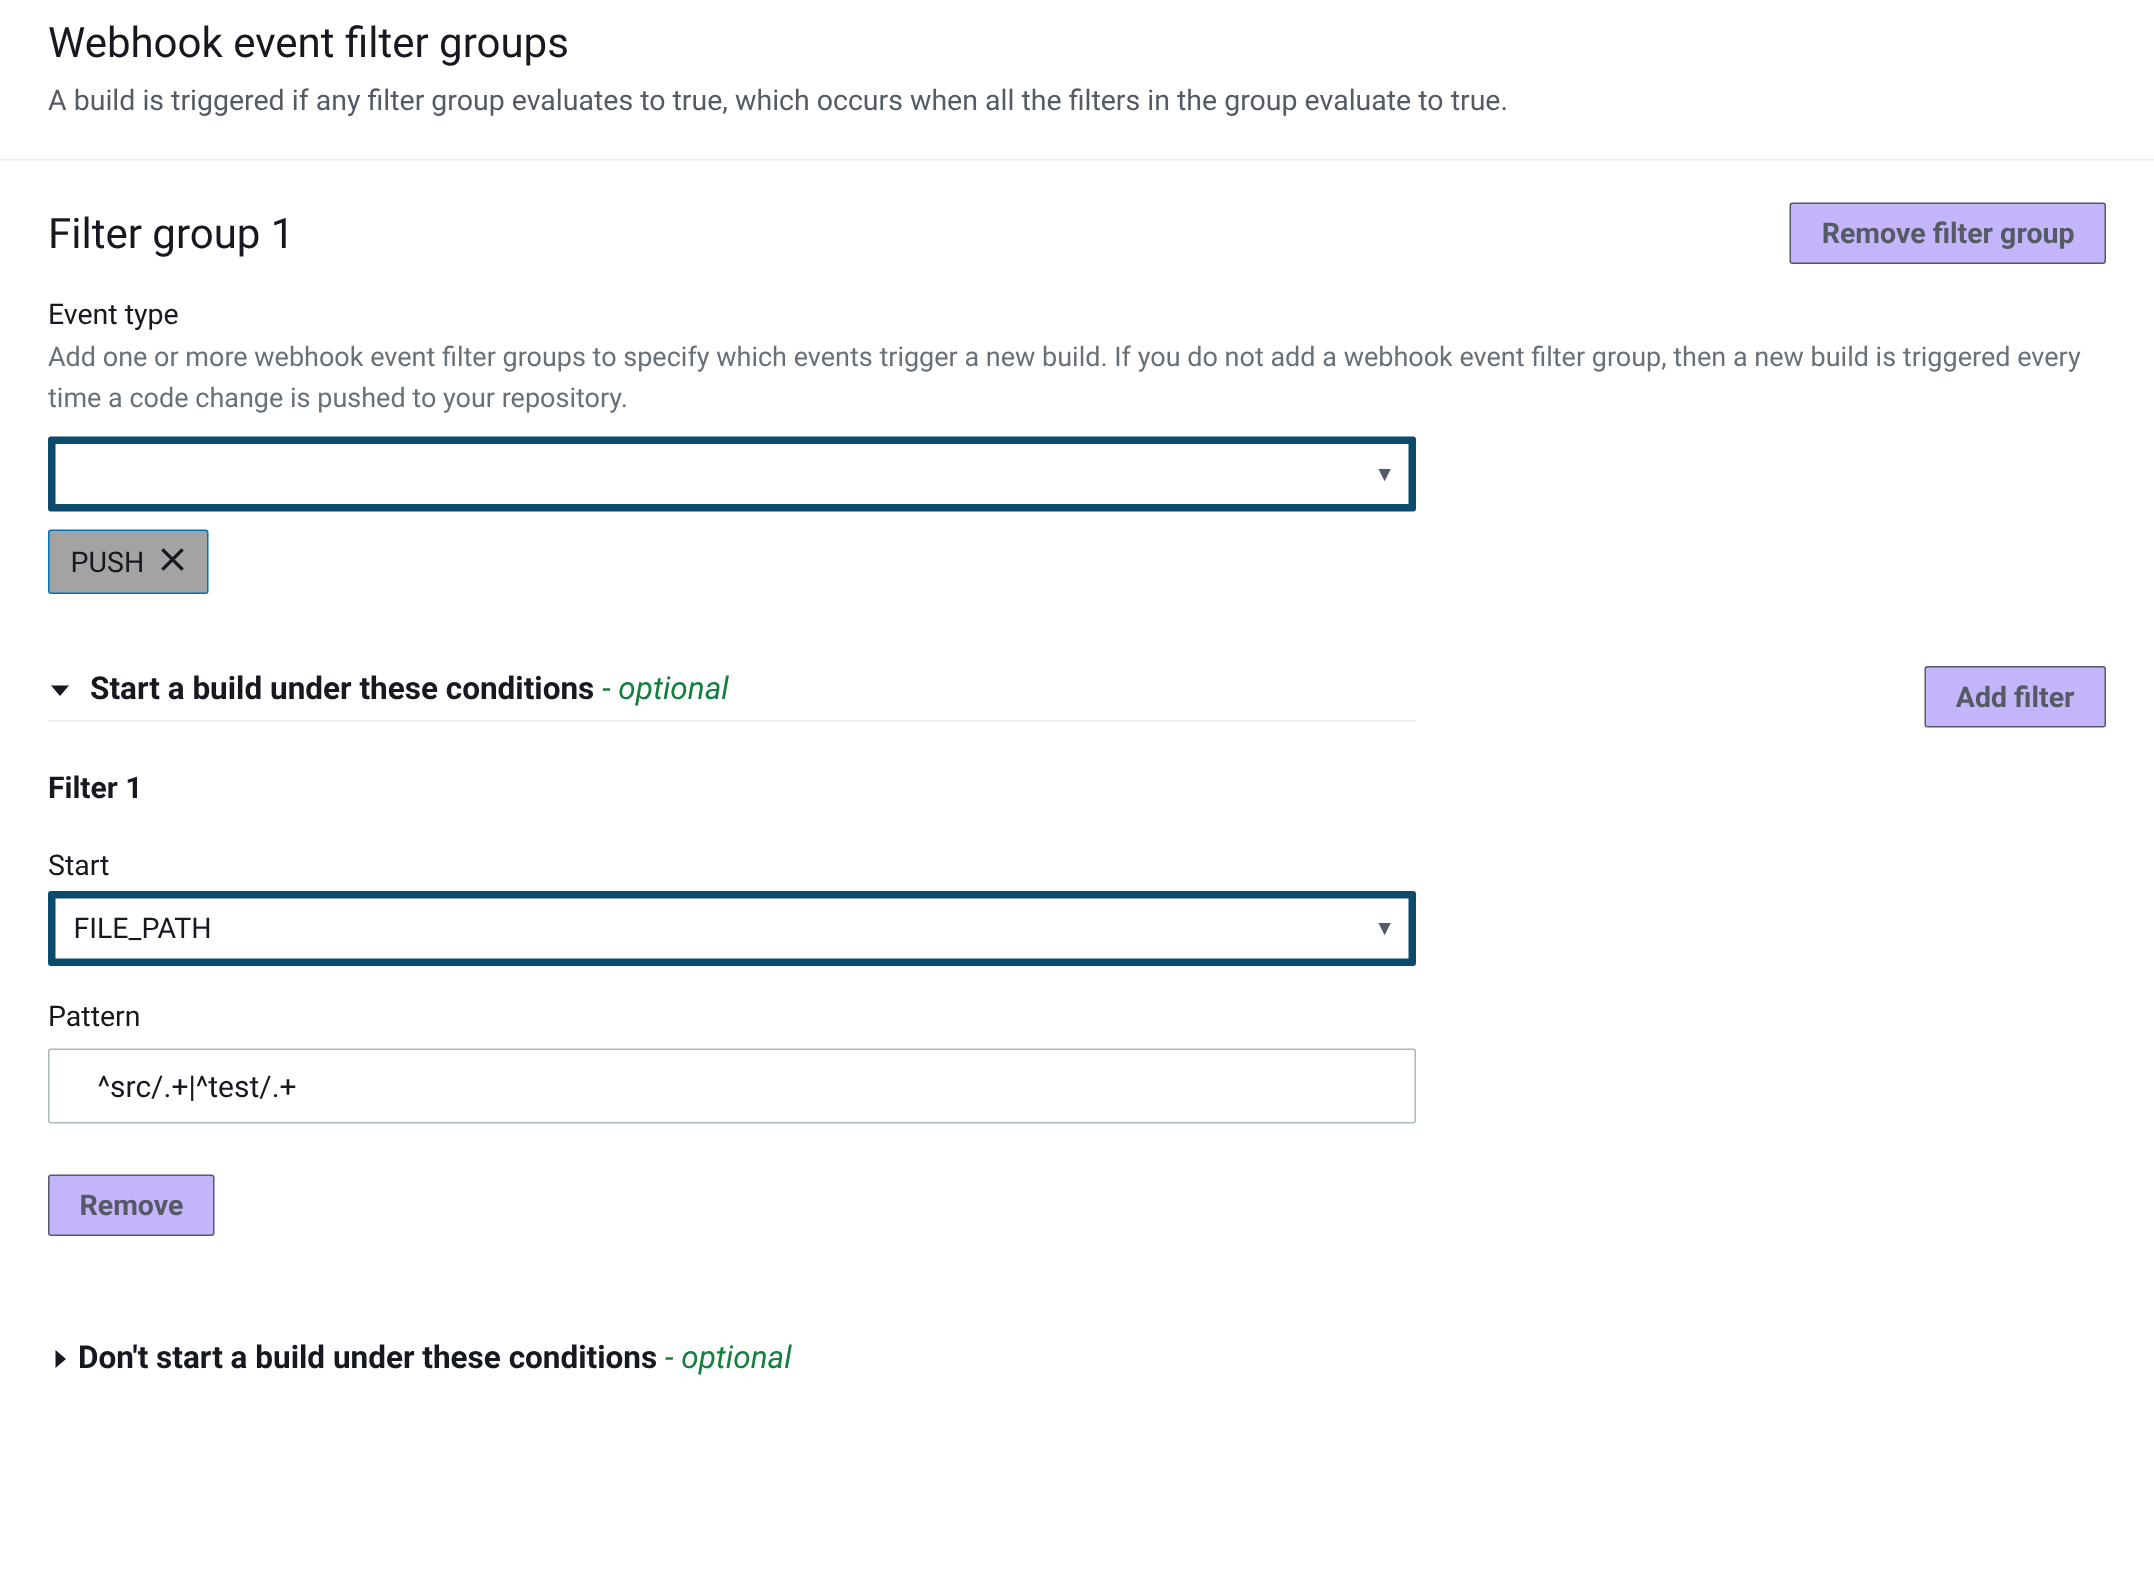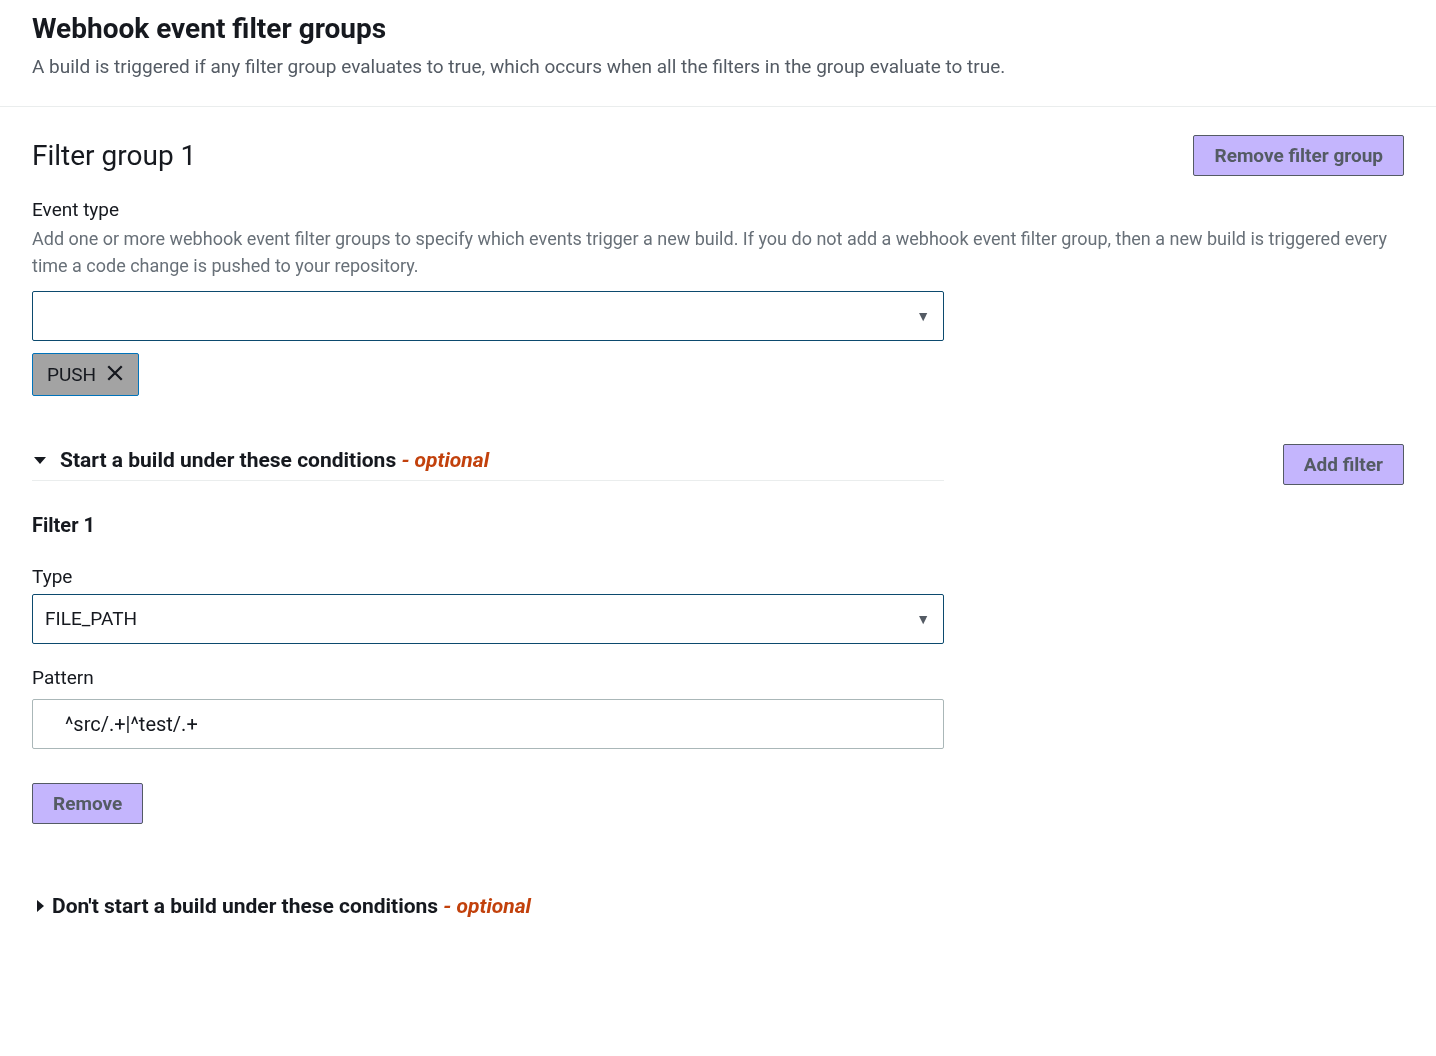--- a/index.html
+++ b/index.html
@@ -12,21 +12,21 @@
       background: #ffffff;
       color: #16191f;
       padding: 0;
       width: 1436px;
     }
     .container {
       padding: 12px 32px 32px 32px;
     }
     .page-title {
       font-size: 28px;
-      font-weight: 700;
+      font-weight: 400;
       color: #16191f;
       margin-bottom: 8px;
     }
     .page-description {
       font-size: 19px;
       color: #545b64;
       line-height: 1.5;
       margin-bottom: 24px;
     }
     hr.section-divider {
@@ -74,21 +74,21 @@
     .select-wrapper {
       position: relative;
       width: 912px;
       margin-bottom: 12px;
     }
     .select {
       width: 100%;
       height: 50px;
       padding: 8px 40px 8px 12px;
       font-size: 19px;
-      border: 1px solid #0c4a6e;
+      border: 5px solid #0c4a6e;
       border-radius: 2px;
       background: #ffffff;
       appearance: none;
       -webkit-appearance: none;
       font-family: inherit;
       color: #16191f;
       cursor: pointer;
     }
     .select-caret {
       position: absolute;
@@ -156,23 +156,23 @@
       width: 16px;
       height: 16px;
       fill: #16191f;
     }
     .expandable-title {
       font-size: 21px;
       font-weight: 700;
       color: #16191f;
     }
     .optional {
-      font-weight: 700;
+      font-weight: 400;
       font-style: italic;
-      color: #c2410c;
+      color: #15803d;
     }
     .filter-block {
       margin-top: 28px;
     }
     .filter-title {
       font-size: 20px;
       font-weight: 700;
       color: #16191f;
       margin-bottom: 28px;
     }
@@ -246,21 +246,21 @@
         <span class="optional"> <span>- </span><span>optional</span></span>
       </span>
     </div>
     <button class="btn">Add filter</button>
   </div>
 
   <div class="filter-block">
     <div class="filter-title">Filter 1</div>
 
     <div class="field-group">
-      <div class="field-label">Type</div>
+      <div class="field-label">Start</div>
       <div class="select-wrapper" style="margin-top:6px;">
         <select class="select">
           <option selected="">FILE_PATH</option>
         </select>
         <span class="select-caret">▼</span>
       </div>
     </div>
 
     <div class="field-group">
       <div class="field-label">Pattern</div>

